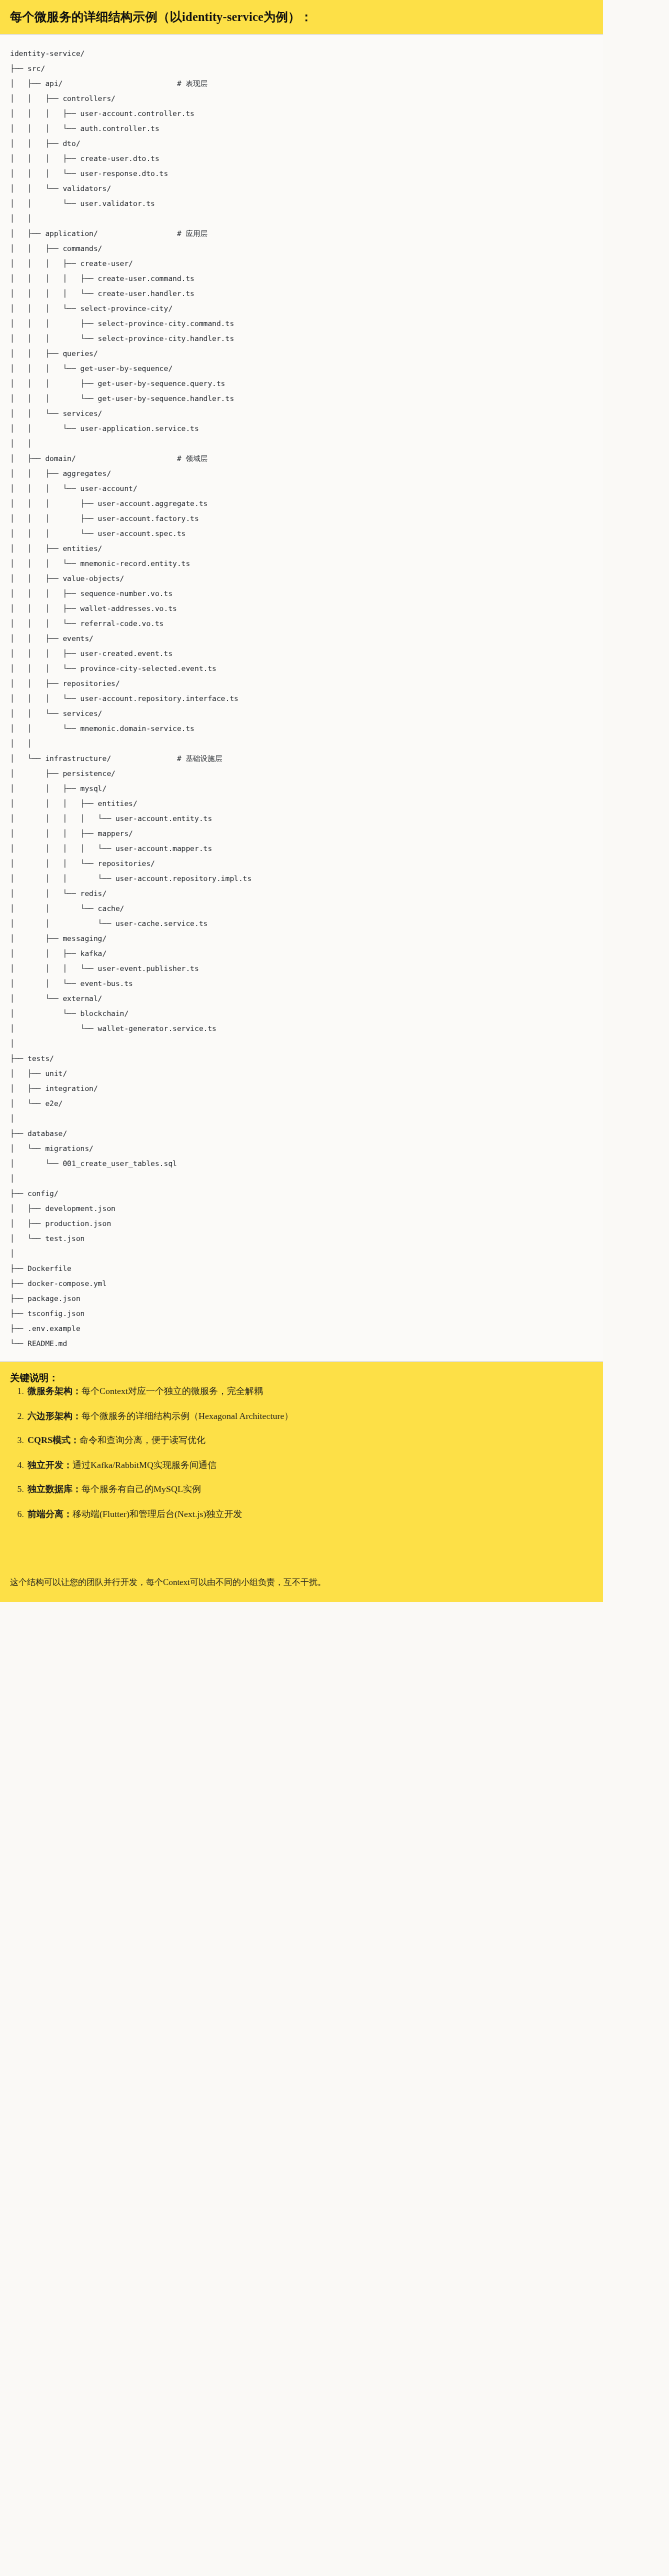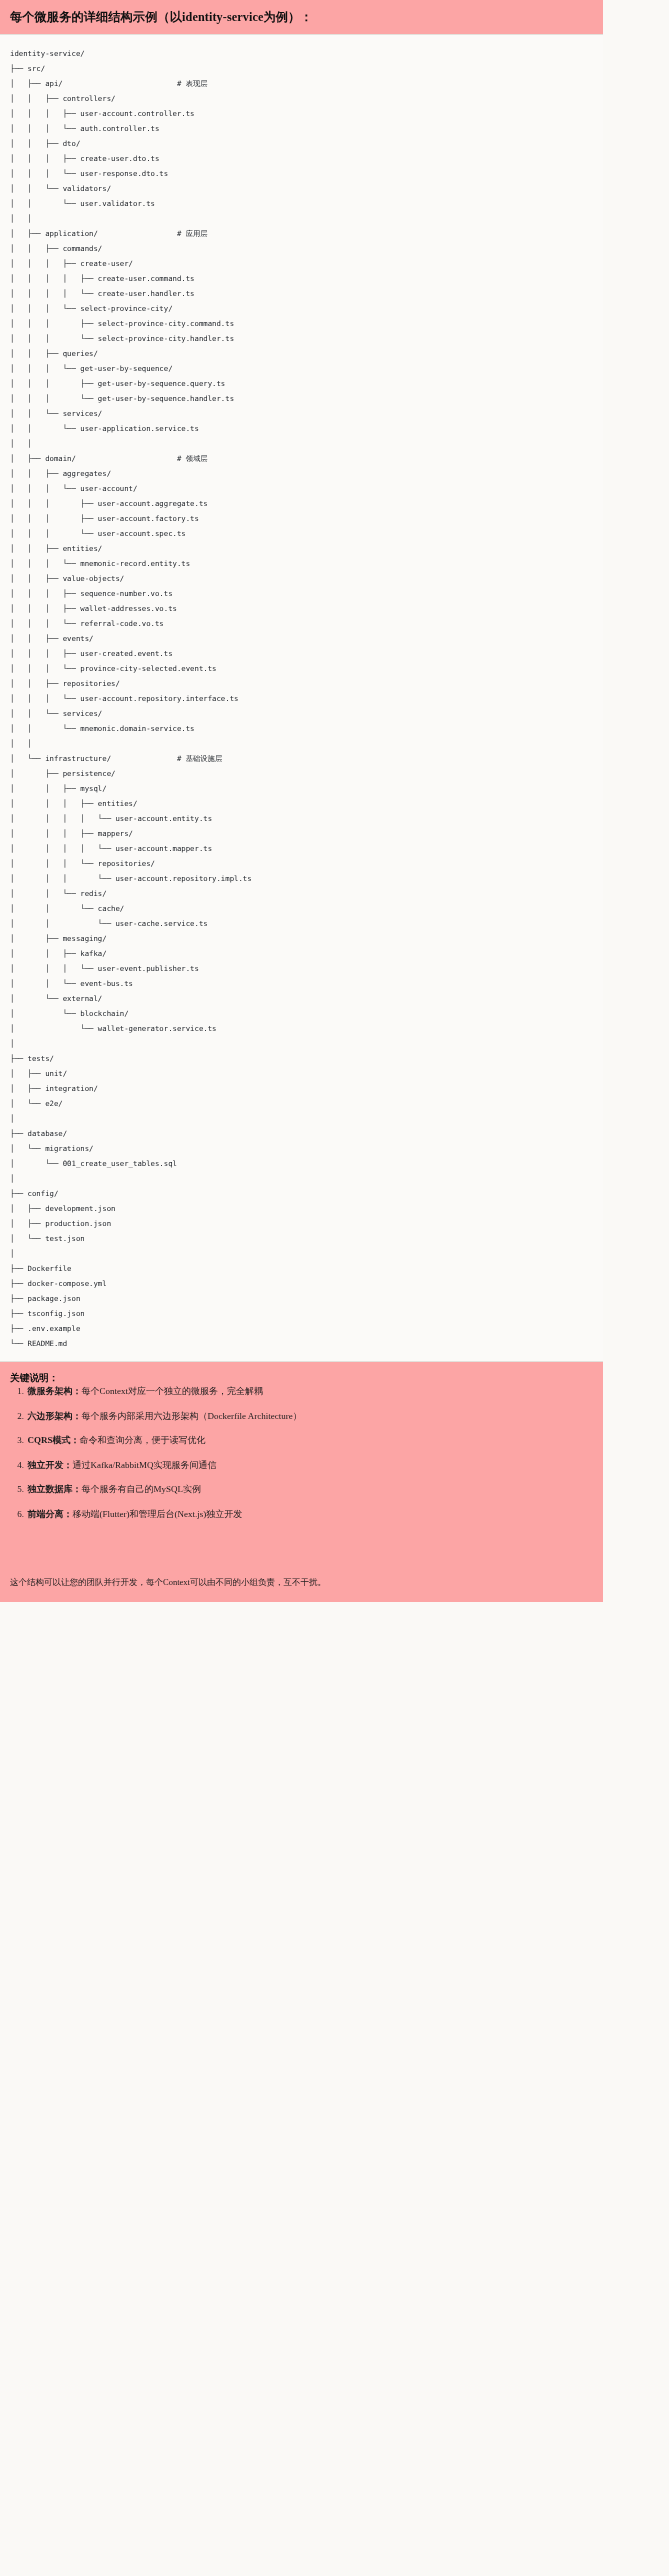--- a/index.html
+++ b/index.html
@@ -10,21 +10,21 @@
   }
   body {
     width: 669px;
     font-family: "Liberation Serif", "DejaVu Serif", serif;
     color: #1c1c1c;
     -webkit-font-smoothing: antialiased;
   }
   .page {
     width: 603px;
     box-sizing: border-box;
-    background: #fca5a5;
+    background: #fde047;
     padding: 0;
   }
   
   .doc-heading {
     font-family: "Liberation Serif", "DejaVu Serif", serif;
     font-weight: bold;
     font-size: 12.2px;
     line-height: 1.45;
     color: #111111;
     padding: 8.8px 10px 7.5px 10px;
@@ -196,21 +196,21 @@
 ├── .env.example
 └── README.md</pre>
   </div>
 
   <hr class="rule">
 
   <div class="keypoints">
     <div class="kp-title">关键说明：</div>
     <ol class="kp-list" id="kp-list">
         <li><span class="kp-term">微服务架构</span><span class="kp-sep">：</span><span class="kp-desc">每个Context对应一个独立的微服务，完全解耦</span></li>
-        <li><span class="kp-term">六边形架构</span><span class="kp-sep">：</span><span class="kp-desc">每个服务内部采用六边形架构（Dockerfile Architecture）</span></li>
+        <li><span class="kp-term">六边形架构</span><span class="kp-sep">：</span><span class="kp-desc">每个微服务的详细结构示例（Hexagonal Architecture）</span></li>
         <li><span class="kp-term">CQRS模式</span><span class="kp-sep">：</span><span class="kp-desc">命令和查询分离，便于读写优化</span></li>
         <li><span class="kp-term">独立开发</span><span class="kp-sep">：</span><span class="kp-desc">通过Kafka/RabbitMQ实现服务间通信</span></li>
         <li><span class="kp-term">独立数据库</span><span class="kp-sep">：</span><span class="kp-desc">每个服务有自己的MySQL实例</span></li>
         <li><span class="kp-term">前端分离</span><span class="kp-sep">：</span><span class="kp-desc">移动端(Flutter)和管理后台(Next.js)独立开发</span></li>
       </ol>
   </div>
 
   <div class="closing">这个结构可以让您的团队并行开发，每个Context可以由不同的小组负责，互不干扰。</div>
 
 </div>

